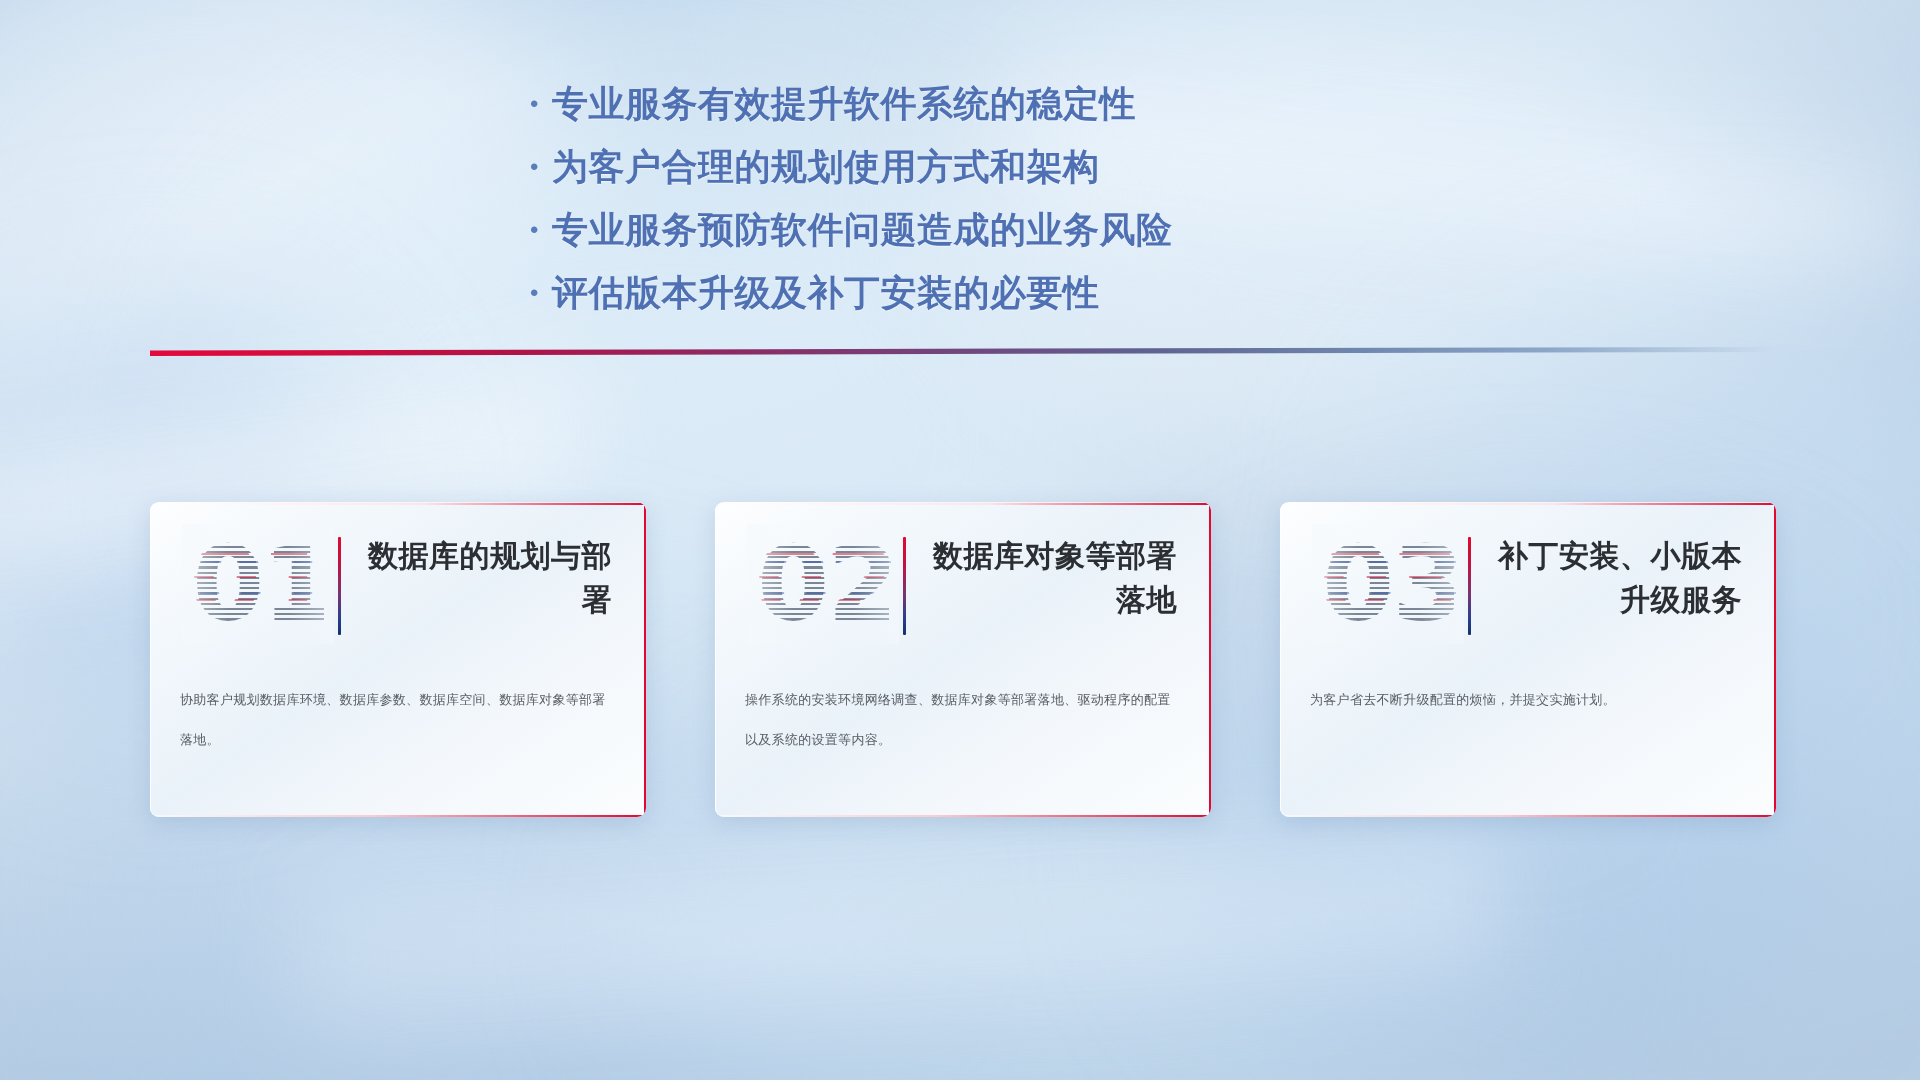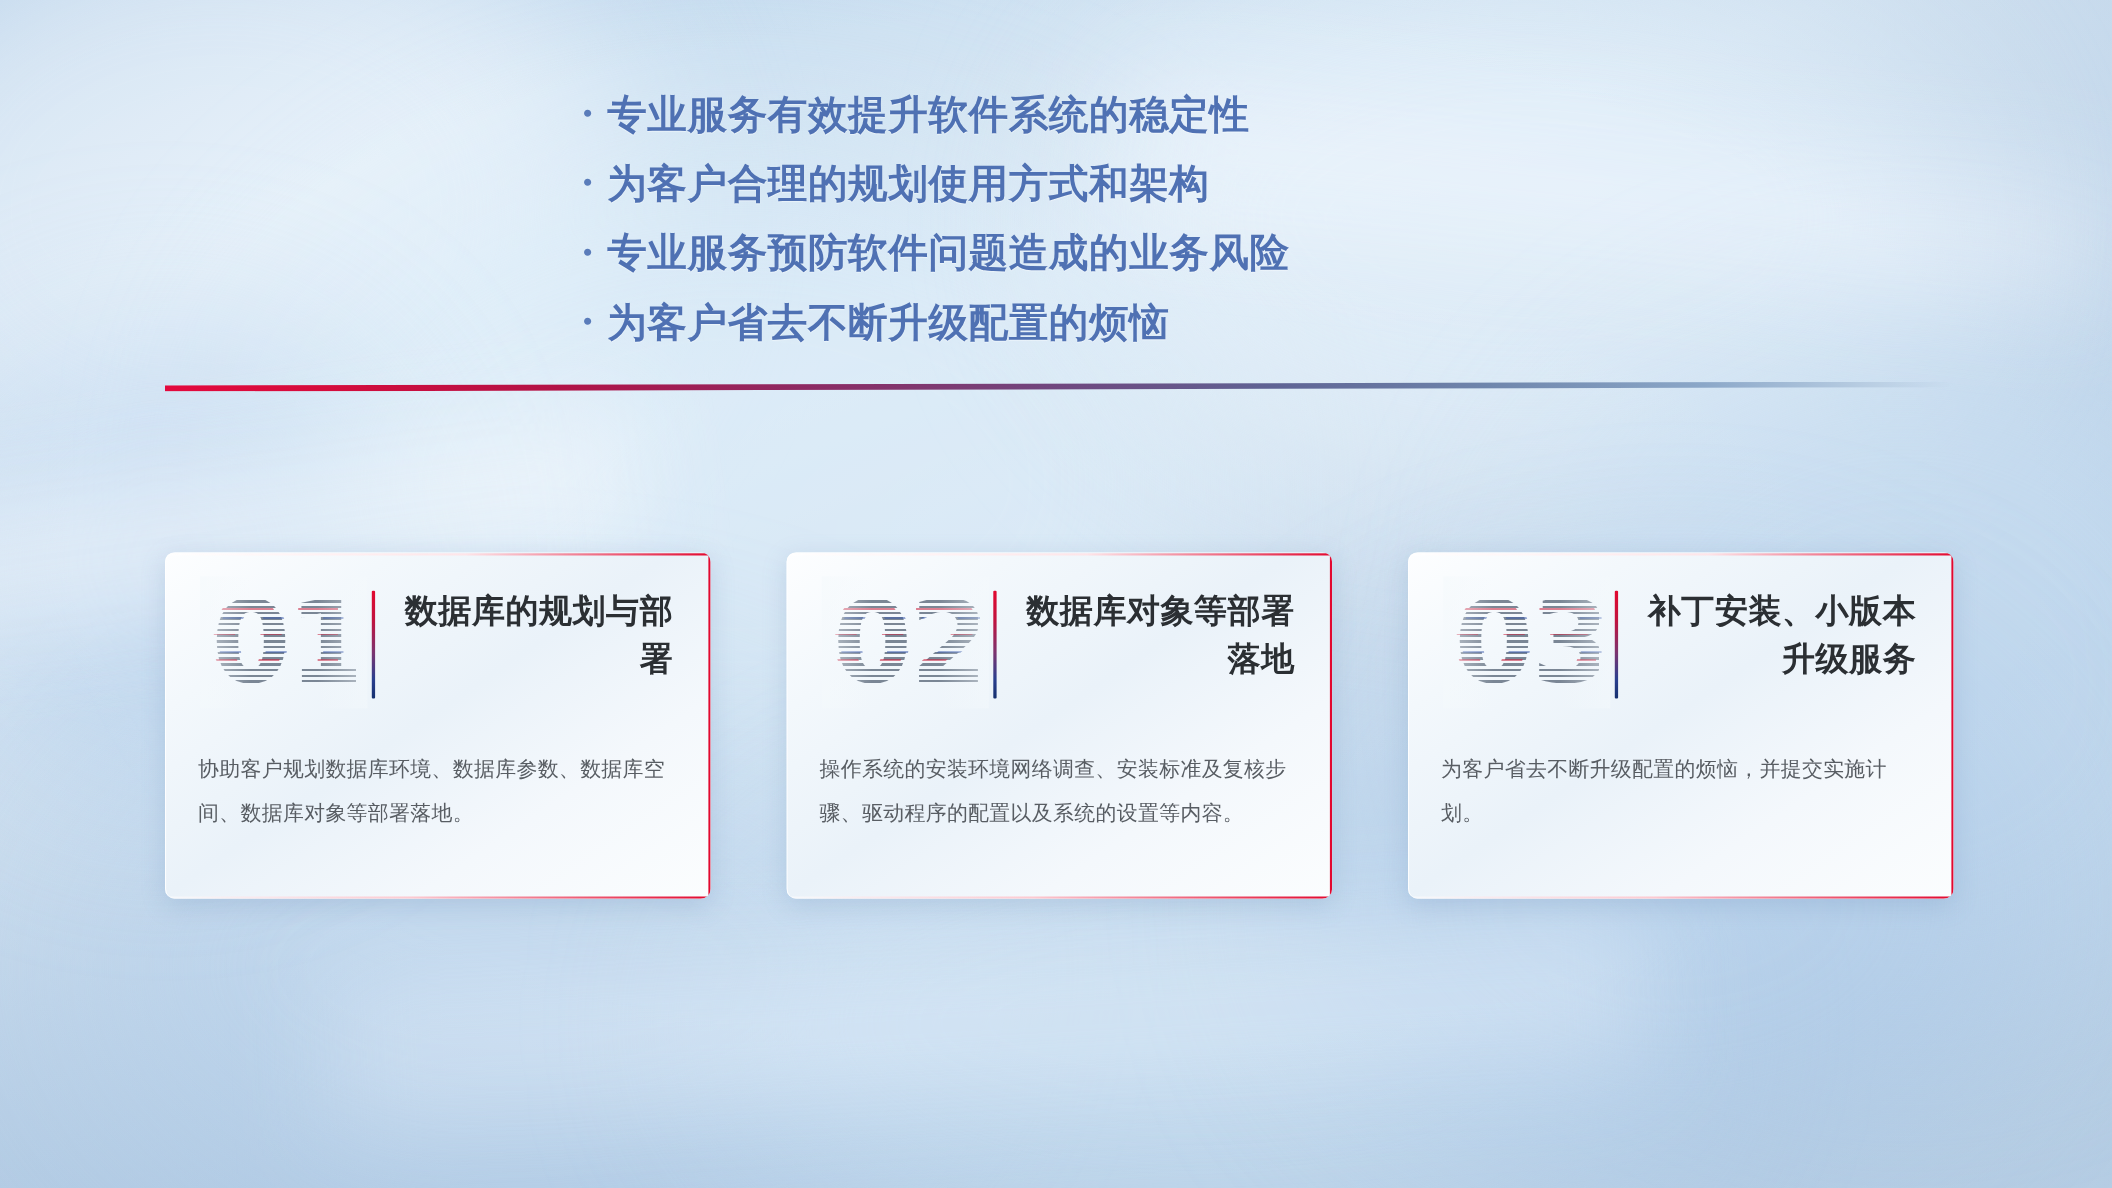--- a/index.html
+++ b/index.html
@@ -116,21 +116,21 @@
     width:3px;height:98px;margin:3px 0 0 14px;flex:0 0 3px;border-radius:1px;
     background:linear-gradient(180deg,#e2082f 0%,#c0133f 28%,#7a3470 58%,#2a3f8f 82%,#15306e 100%);
   }
   .title{
     flex:1;margin-left:21px;
     font-size:30px;line-height:44px;font-weight:600;color:#2b2f33;
     letter-spacing:.5px;text-align:right;padding-right:4px;
   }
   .desc{
     margin-top:34px;
-    font-size:19px;line-height:40px;color:#585d63;letter-spacing:.3px;
+    font-size:13px;line-height:40px;color:#585d63;letter-spacing:.3px;
   }
 </style>
 </head>
 <body>
 
 <div id="bg">
   <div class="bgbase"></div>
   <div class="glow g1"></div>
   <div class="glow g2"></div>
   <div class="glow g3"></div>
@@ -153,21 +153,21 @@
   <div class="bullet">
     <span class="dot">•</span>
     <span class="btxt">为客户合理的规划使用方式和架构</span>
   </div>
   <div class="bullet">
     <span class="dot">•</span>
     <span class="btxt">专业服务预防软件问题造成的业务风险</span>
   </div>
   <div class="bullet">
     <span class="dot">•</span>
-    <span class="btxt">为客户省去不断升级配置的烦恼</span>
+    <span class="btxt">评估版本升级及补丁安装的必要性</span>
   </div>
 </div>
 
 <div id="divider">
   <div class="dl"></div>
 </div>
 
 <div id="cards">
 
   <div class="card">
@@ -193,21 +193,21 @@
       <div class="head">
         <div class="num">
           <div class="glyph l1">02</div>
           <div class="glyph l2">02</div>
           <div class="glyph l3">02</div>
           <div class="fade"></div>
         </div>
         <div class="vbar"></div>
         <div class="title">数据库对象等部署落地</div>
       </div>
-      <div class="desc">操作系统的安装环境网络调查、安装标准及复核步骤、驱动程序的配置以及系统的设置等内容。</div>
+      <div class="desc">操作系统的安装环境网络调查、数据库对象等部署落地、驱动程序的配置以及系统的设置等内容。</div>
     </div>
   </div>
 
   <div class="card">
     <div class="edge"></div>
     <div class="inner">
       <div class="head">
         <div class="num">
           <div class="glyph l1">03</div>
           <div class="glyph l2">03</div>

